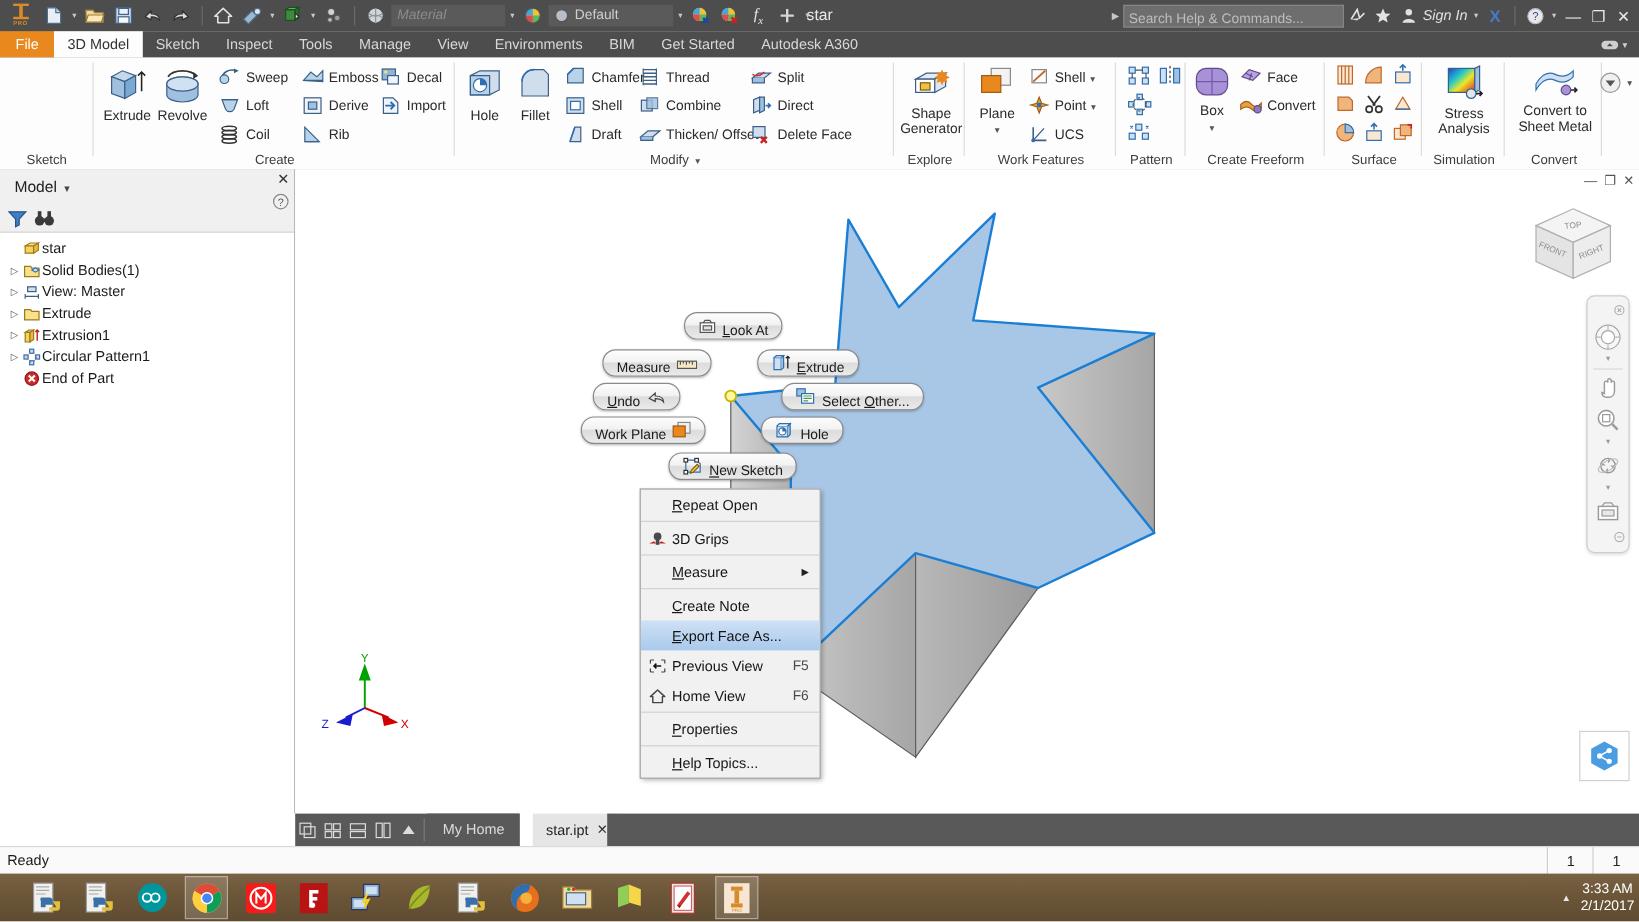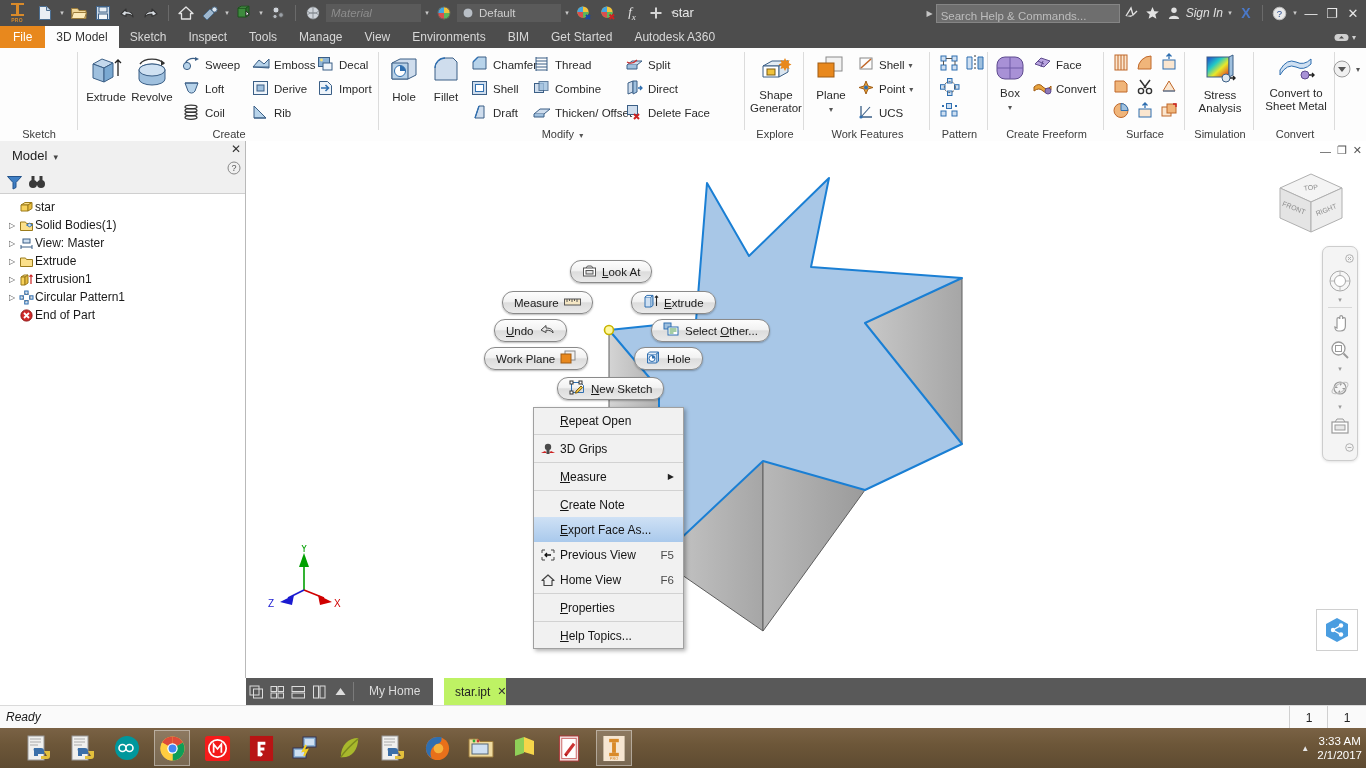--- a/index.html
+++ b/index.html
@@ -60,21 +60,21 @@
   .trow{display:flex;align-items:center;height:18px;padding-left:6px;font-size:12px;color:#1a1a1a;}
   .tarrow{width:12px;text-align:center;color:#555;font-size:8px;}
   .ticon{width:17px;display:flex;align-items:center;justify-content:center;}
 
   
   .viewport{position:absolute;left:246px;top:141px;right:0;height:537px;background:#fff;overflow:hidden;}
   .vp-winbtns{position:absolute;right:4px;top:3px;display:flex;gap:6px;align-items:center;color:#555;}
   .vp-winbtns div{font-size:11px;}
 
   
-  .mm{position:absolute;display:flex;align-items:center;gap:5px;height:21px;padding:0 11px;
+  .mm{position:absolute;display:flex;align-items:flex-end;gap:5px;height:21px;padding:0 11px;
       border:1px solid #8a8a8a;border-radius:11px;
       background:linear-gradient(to bottom,#fdfdfd 0%,#f2f2f2 45%,#dcdcdc 52%,#eaeaea 100%);
       box-shadow:0 1px 2px rgba(0,0,0,.28);font-size:11.5px;color:#1a1a1a;white-space:nowrap;}
   .mm u{text-decoration:underline;}
 
   
   .ctx{position:absolute;background:#f1f1f1;border:1px solid #a0a0a0;box-shadow:2px 2px 4px rgba(0,0,0,.3);}
   .ctxrow{position:relative;height:25px;display:flex;align-items:center;font-size:12px;color:#151515;padding-left:26px;padding-right:14px;}
   .ctxrow.sel{background:linear-gradient(to bottom,#cfe1f5,#a9c9ec);}
   .ctxrow .ci{position:absolute;left:5px;top:4px;width:17px;height:17px;display:flex;align-items:center;justify-content:center;}
@@ -82,24 +82,24 @@
   .ctxrow .arrow{position:absolute;right:9px;color:#222;font-size:8px;}
   .ctxsep{height:1px;background:#d2d2d2;margin:1px 0;}
   .ctx u{text-decoration:underline;}
 
   
   .doctabs{position:absolute;left:0;top:678px;width:1366px;height:27px;background:#ffffff;}
   .dt-ctrls{position:absolute;left:246px;top:0;height:27px;background:#595959;display:flex;align-items:center;}
   .dtc{width:21px;height:27px;display:flex;align-items:center;justify-content:center;}
   .dt-sep{width:1px;height:19px;background:#7b7b7b;margin:0 2px;}
   .dt-home{height:27px;line-height:27px;padding:0 13px;color:#dcdcdc;font-size:12px;background:#595959;}
-  .dt-file{height:27px;display:flex;align-items:center;gap:7px;padding:0 9px 0 11px;background:#bef264;color:#222;font-size:12px;}
+  .dt-file{height:27px;display:flex;align-items:center;gap:7px;padding:0 9px 0 11px;background:#e5e5e5;color:#222;font-size:12px;}
   .dt-rest{position:absolute;top:0;height:27px;background:#595959;}
   .statusbar{position:absolute;left:0;top:705px;width:1366px;height:23px;background:#fafafa;border-top:1px solid #dadada;}
-  .statusbar .st-txt{position:absolute;left:6px;top:4px;font-size:12px;color:#1a1a1a;font-style:italic;}
+  .statusbar .st-txt{position:absolute;left:6px;top:4px;font-size:12px;color:#1a1a1a;}
   .st-cell{position:absolute;top:0;height:23px;width:38px;border-left:1px solid #d0d0d0;display:flex;align-items:center;justify-content:center;font-size:12px;color:#222;}
   .taskbar{position:absolute;left:0;top:728px;width:1366px;height:40px;
            background:linear-gradient(to bottom,#7a6245,#6d5739 40%,#5e4b31);}
   .tb-icons{position:absolute;left:22px;top:0;height:40px;display:flex;align-items:center;gap:10px;}
   .tbi{width:34px;height:34px;display:flex;align-items:center;justify-content:center;position:relative;}
   .tbi.act{background:rgba(255,255,255,.16);border:1px solid rgba(255,255,255,.4);}
   .tray{position:absolute;right:4px;top:0;height:40px;display:flex;align-items:center;gap:8px;}
   .clock{color:#fff;font-size:11.5px;line-height:14px;text-align:center;}
   .navbar{position:absolute;right:8px;top:105px;width:34px;padding:5px 0;background:#f4f4f4;border:1px solid #cdcdcd;border-radius:7px;
           display:flex;flex-direction:column;align-items:center;gap:3px;box-shadow:0 1px 3px rgba(0,0,0,.12);}

